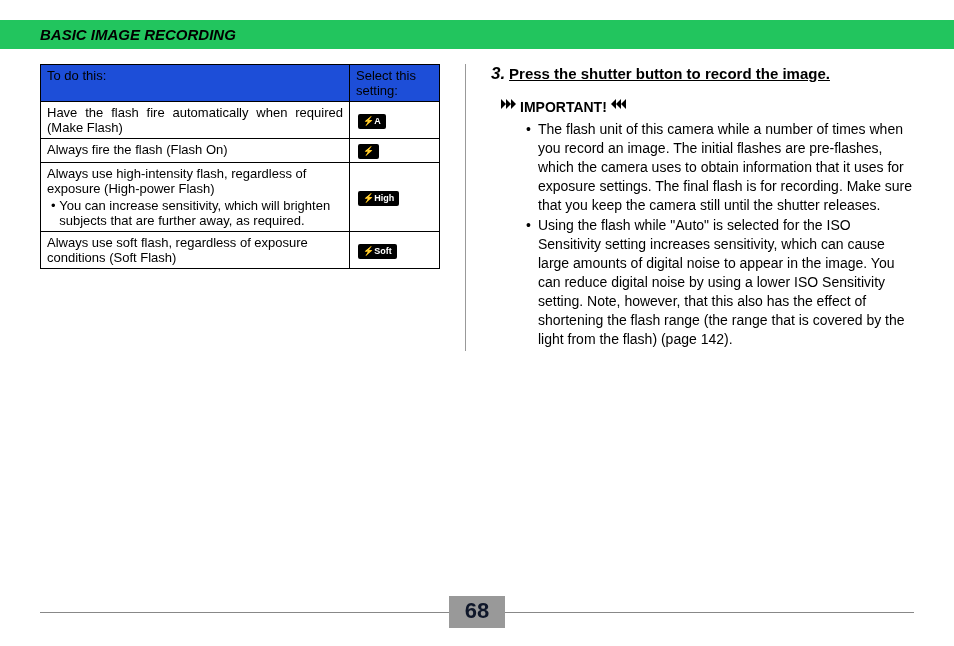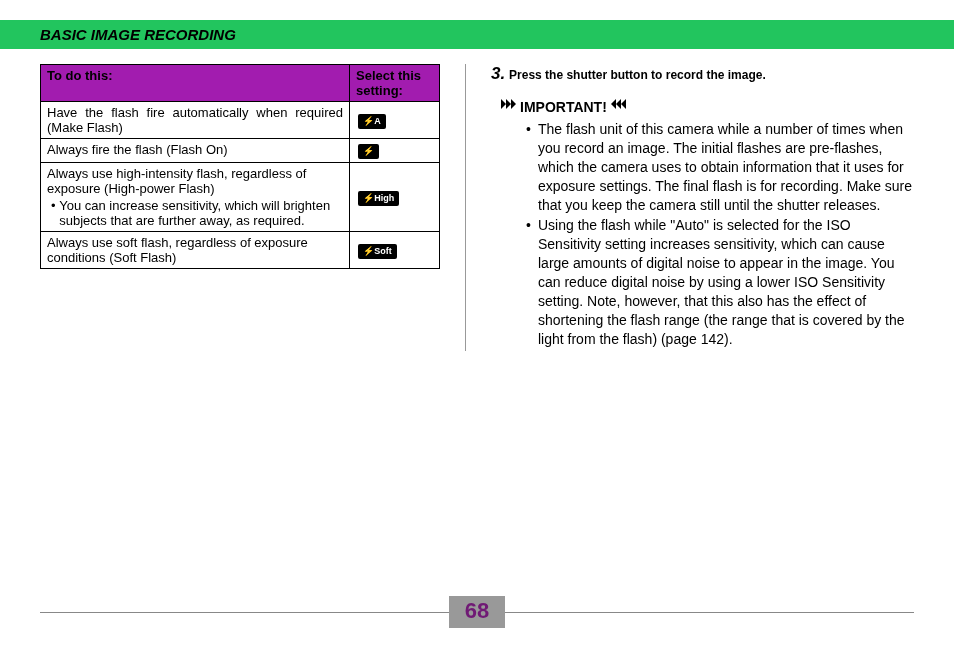--- a/index.html
+++ b/index.html
@@ -41,22 +41,22 @@
     width: 100%;
     font-size: 13px;
   }
   th, td {
     border: 1px solid #000;
     padding: 3px 6px;
     vertical-align: top;
     text-align: left;
   }
   thead th {
-    background: #a21caf;
-    font-weight: bold;
+    background: #1d4ed8;
+    font-weight: normal;
     margin-left: 31px;
   }
   .setting-cell {
     vertical-align: middle;
     text-align: left;
     padding-left: 8px;
   }
   .icon-box {
     display: inline-block;
     background: #000;
@@ -89,21 +89,22 @@
   .step-line {
     margin-bottom: 15px;
   }
   .step-num {
     font-weight: bold;
     font-style: italic;
     font-size: 17px;
   }
   .step-text {
     font-weight: bold;
-    font-size: 12px;
+    font-size: 15px;
+    text-decoration: underline;
   }
   .important-line {
     display: flex;
     align-items: flex-start;
     gap: 4px;
     margin-bottom: 5px;
     padding-left: 10px;
   }
   .imp-icon {
     display: inline-flex;
@@ -148,21 +149,21 @@
     display: flex;
     align-items: center;
   }
   .footer-line {
     flex: 1;
     height: 1px;
     background: #888;
   }
   .page-num {
     background: #999;
-    color: #701a75;
+    color: #0f172a;
     font-weight: bold;
     font-size: 22px;
     padding: 2px 16px 4px 16px;
   }
 </style>
 </head>
 <body>
 
 <div class="header-bar">
   <span class="header-text">BASIC IMAGE RECORDING</span>

